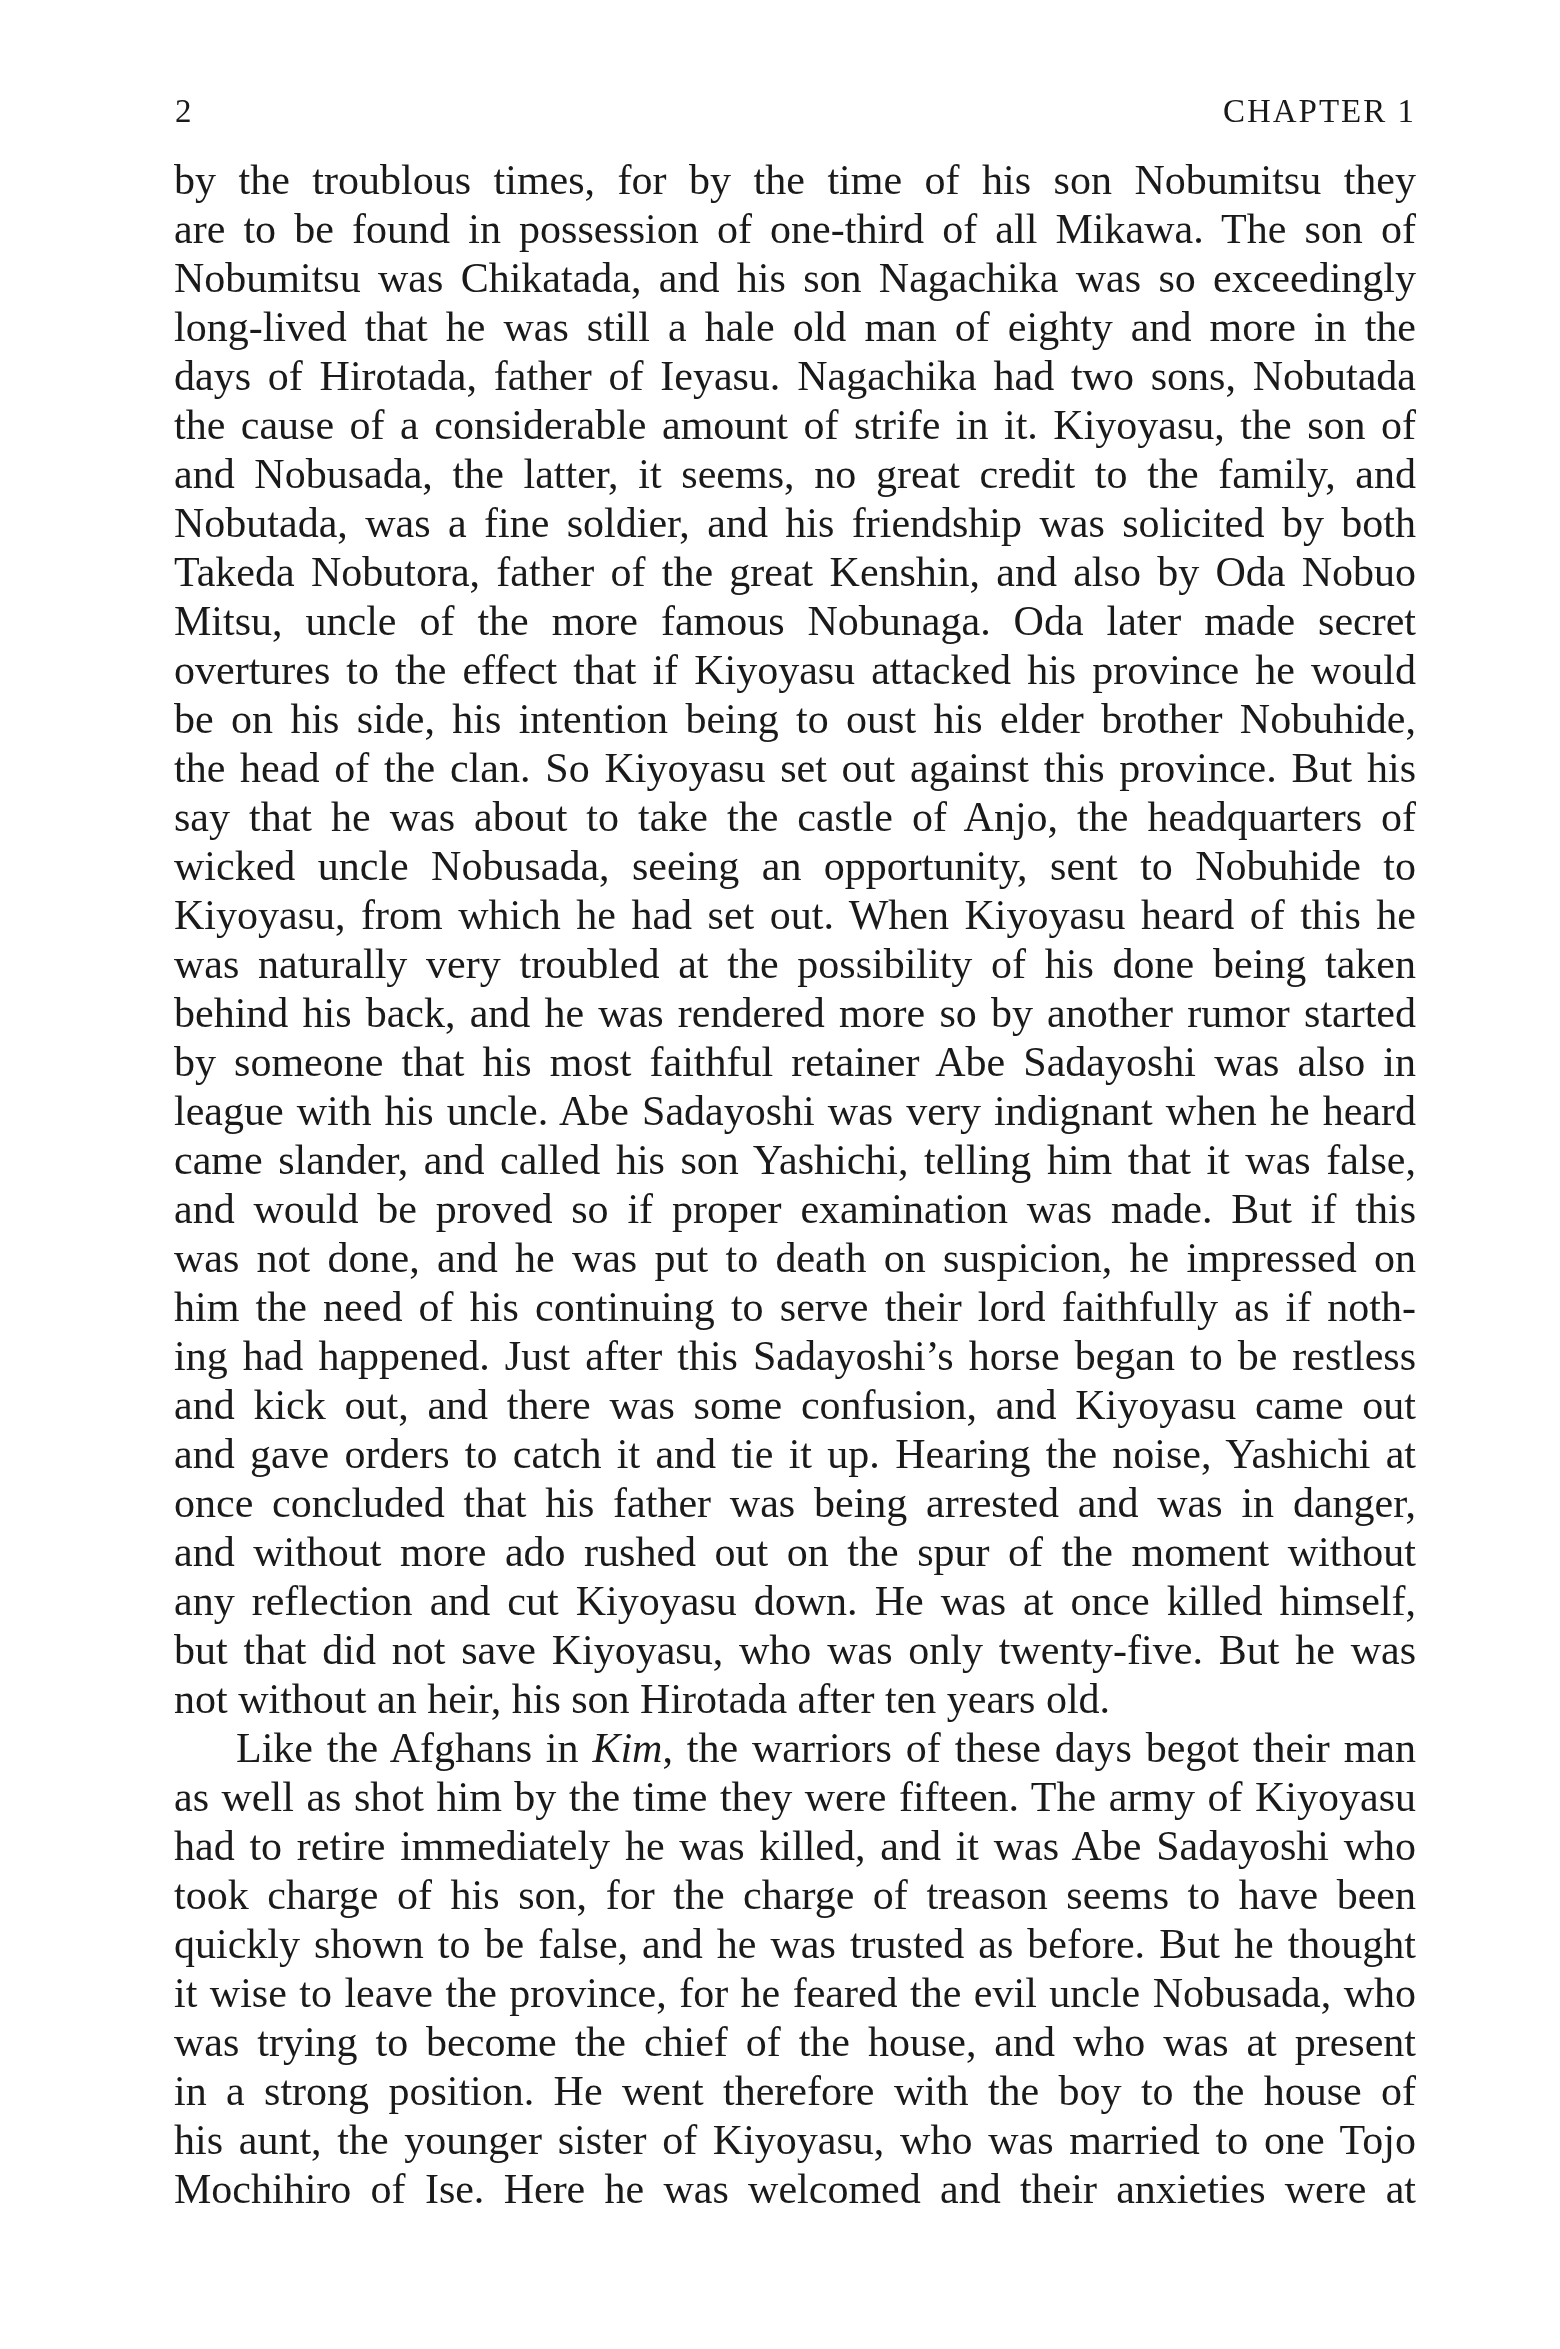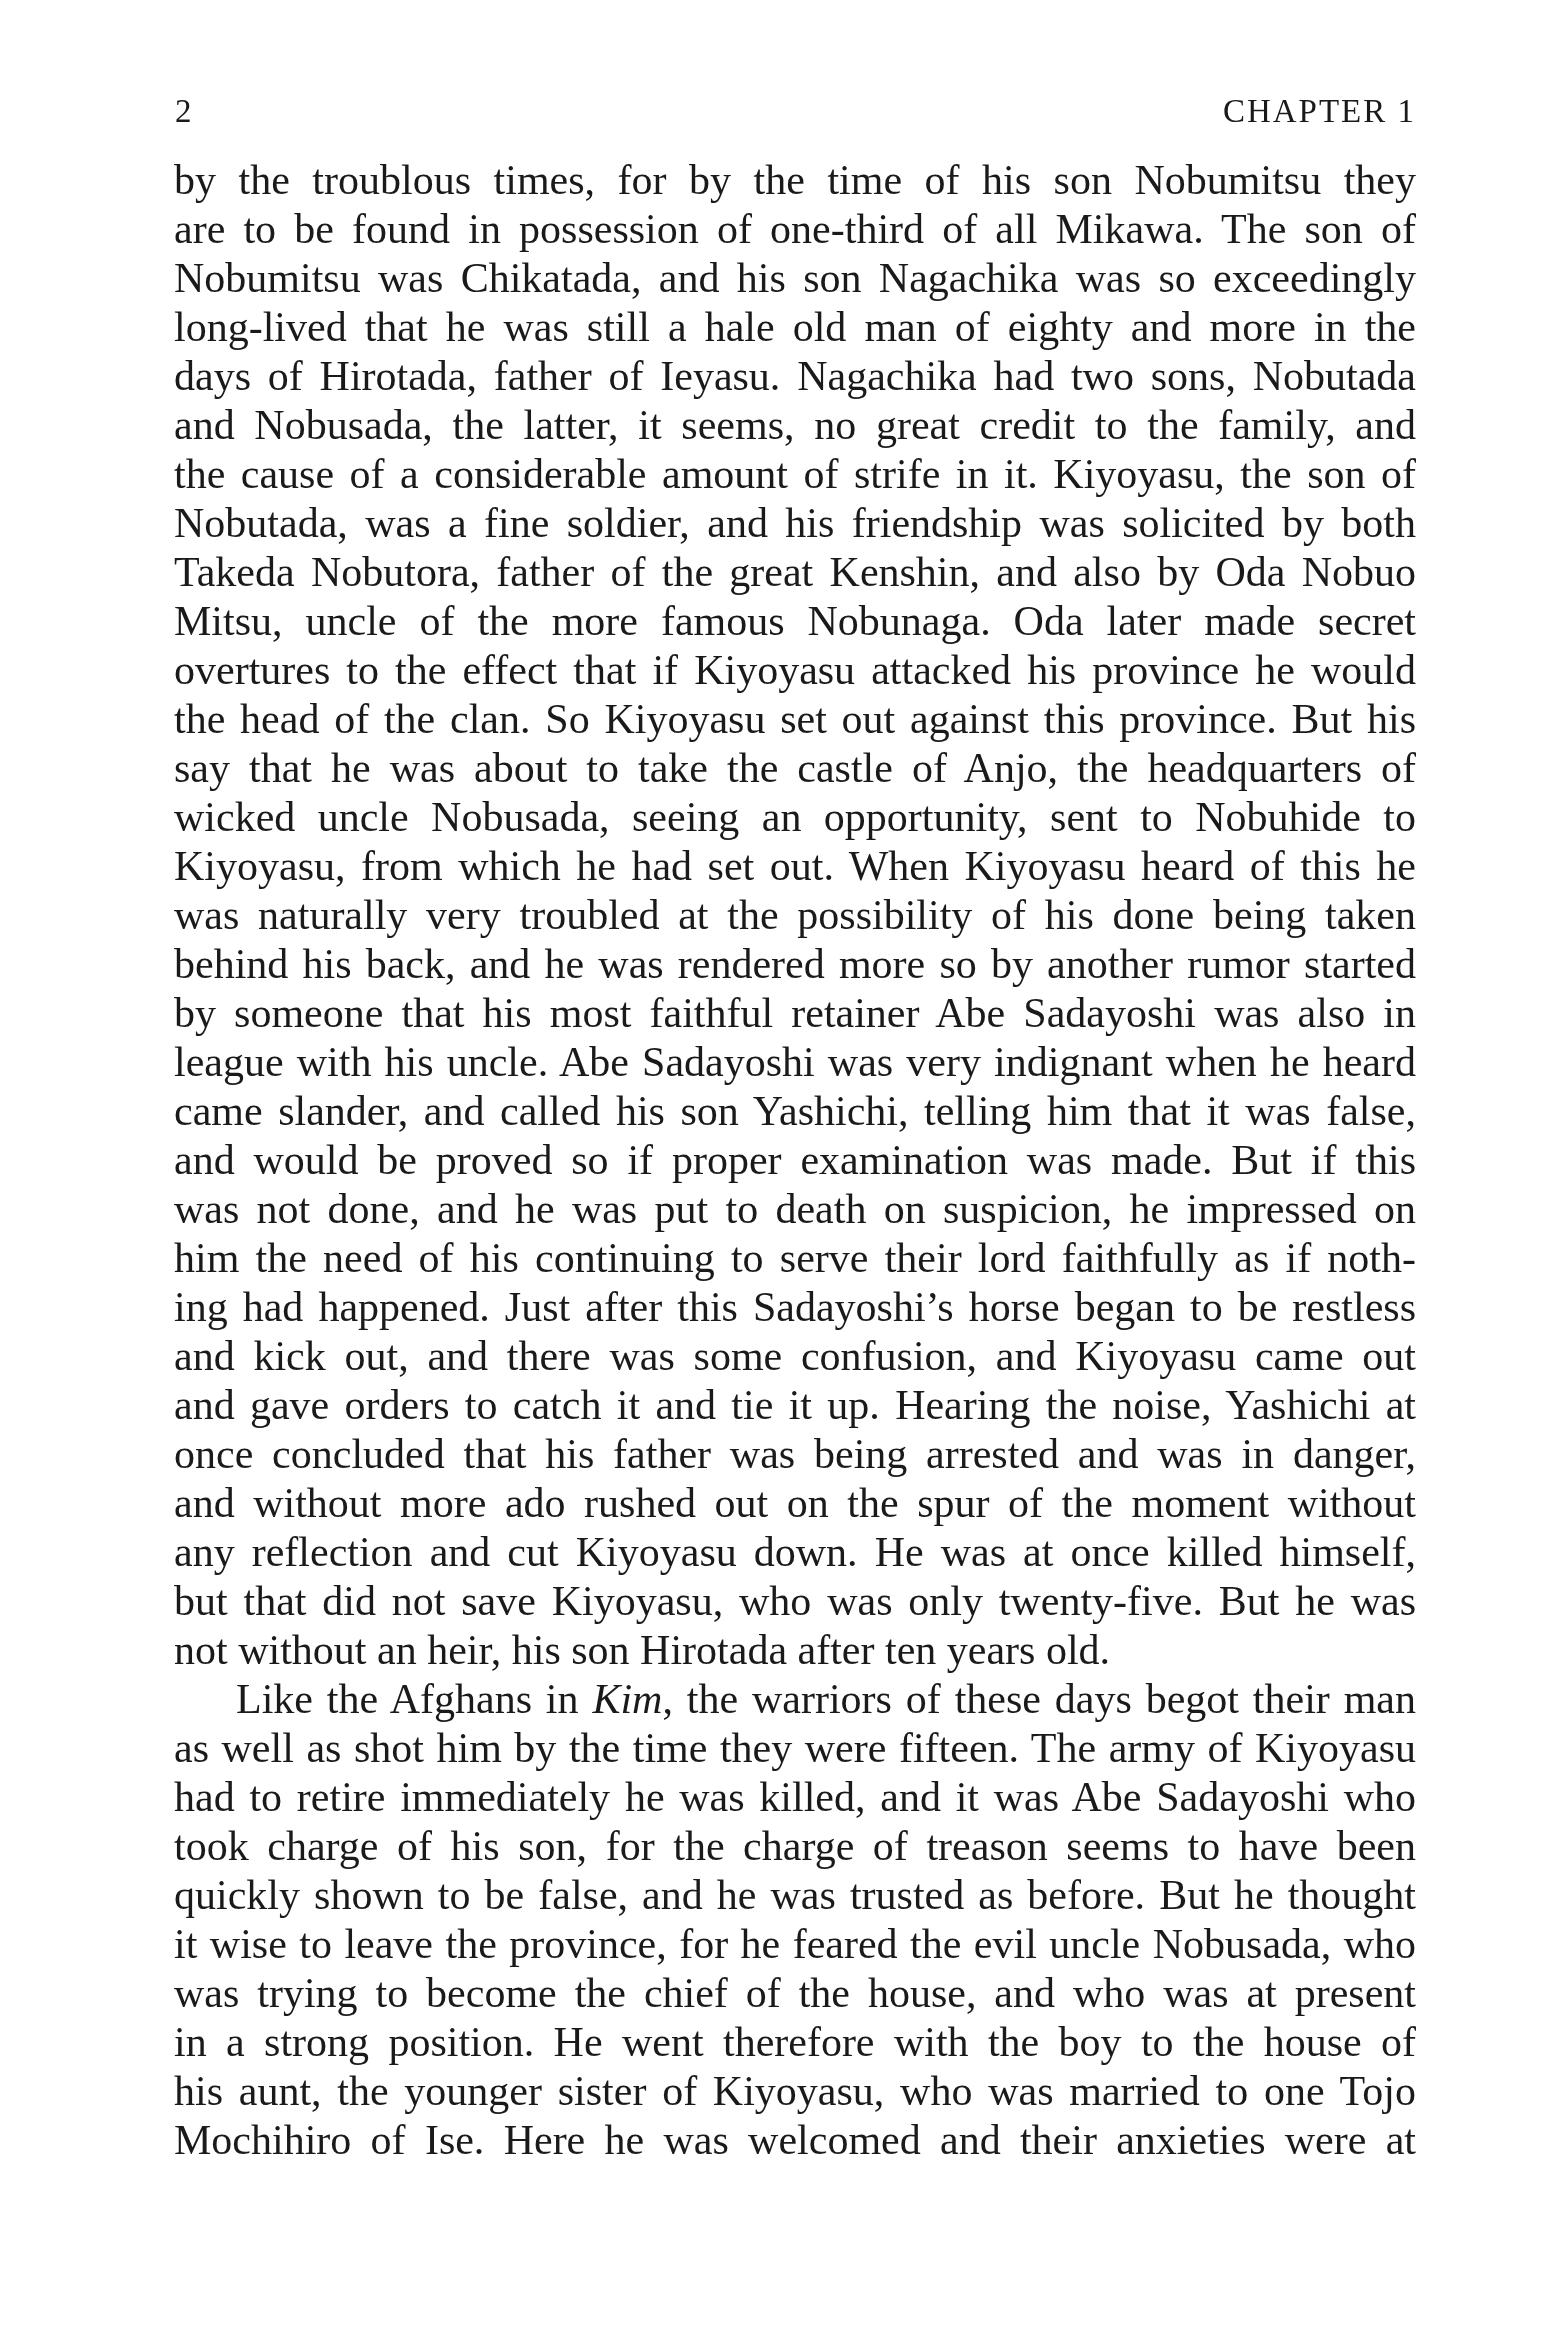--- a/index.html
+++ b/index.html
@@ -62,26 +62,27 @@
   <header class="running-header">
     <span class="page-number">2</span>
     <span class="chapter-title">CHAPTER 1</span>
   </header>
   <main class="text-block">
       <div class="line">by the troublous times, for by the time of his son Nobumitsu they</div>
       <div class="line">are to be found in possession of one-third of all Mikawa. The son of</div>
       <div class="line">Nobumitsu was Chikatada, and his son Nagachika was so exceedingly</div>
       <div class="line">long-lived that he was still a hale old man of eighty and more in the</div>
       <div class="line">days of Hirotada, father of Ieyasu. Nagachika had two sons, Nobutada</div>
+      <div class="line">the cause of a considerable amount of strife in it. Kiyoyasu, the son of</div>
       <div class="line">and Nobusada, the latter, it seems, no great credit to the family, and</div>
-      <div class="line">the cause of a considerable amount of strife in it. Kiyoyasu, the son of</div>
       <div class="line">Nobutada, was a fine soldier, and his friendship was solicited by both</div>
       <div class="line">Takeda Nobutora, father of the great Kenshin, and also by Oda Nobuo</div>
       <div class="line">Mitsu, uncle of the more famous Nobunaga. Oda later made secret</div>
       <div class="line">overtures to the effect that if Kiyoyasu attacked his province he would</div>
+      <div class="line">be on his side, his intention being to oust his elder brother Nobuhide,</div>
       <div class="line">the head of the clan. So Kiyoyasu set out against this province. But his</div>
       <div class="line">say that he was about to take the castle of Anjo, the headquarters of</div>
       <div class="line">wicked uncle Nobusada, seeing an opportunity, sent to Nobuhide to</div>
       <div class="line">Kiyoyasu, from which he had set out. When Kiyoyasu heard of this he</div>
       <div class="line">was naturally very troubled at the possibility of his done being taken</div>
       <div class="line">behind his back, and he was rendered more so by another rumor started</div>
       <div class="line">by someone that his most faithful retainer Abe Sadayoshi was also in</div>
       <div class="line">league with his uncle. Abe Sadayoshi was very indignant when he heard</div>
       <div class="line">came slander, and called his son Yashichi, telling him that it was false,</div>
       <div class="line">and would be proved so if proper examination was made. But if this</div>

